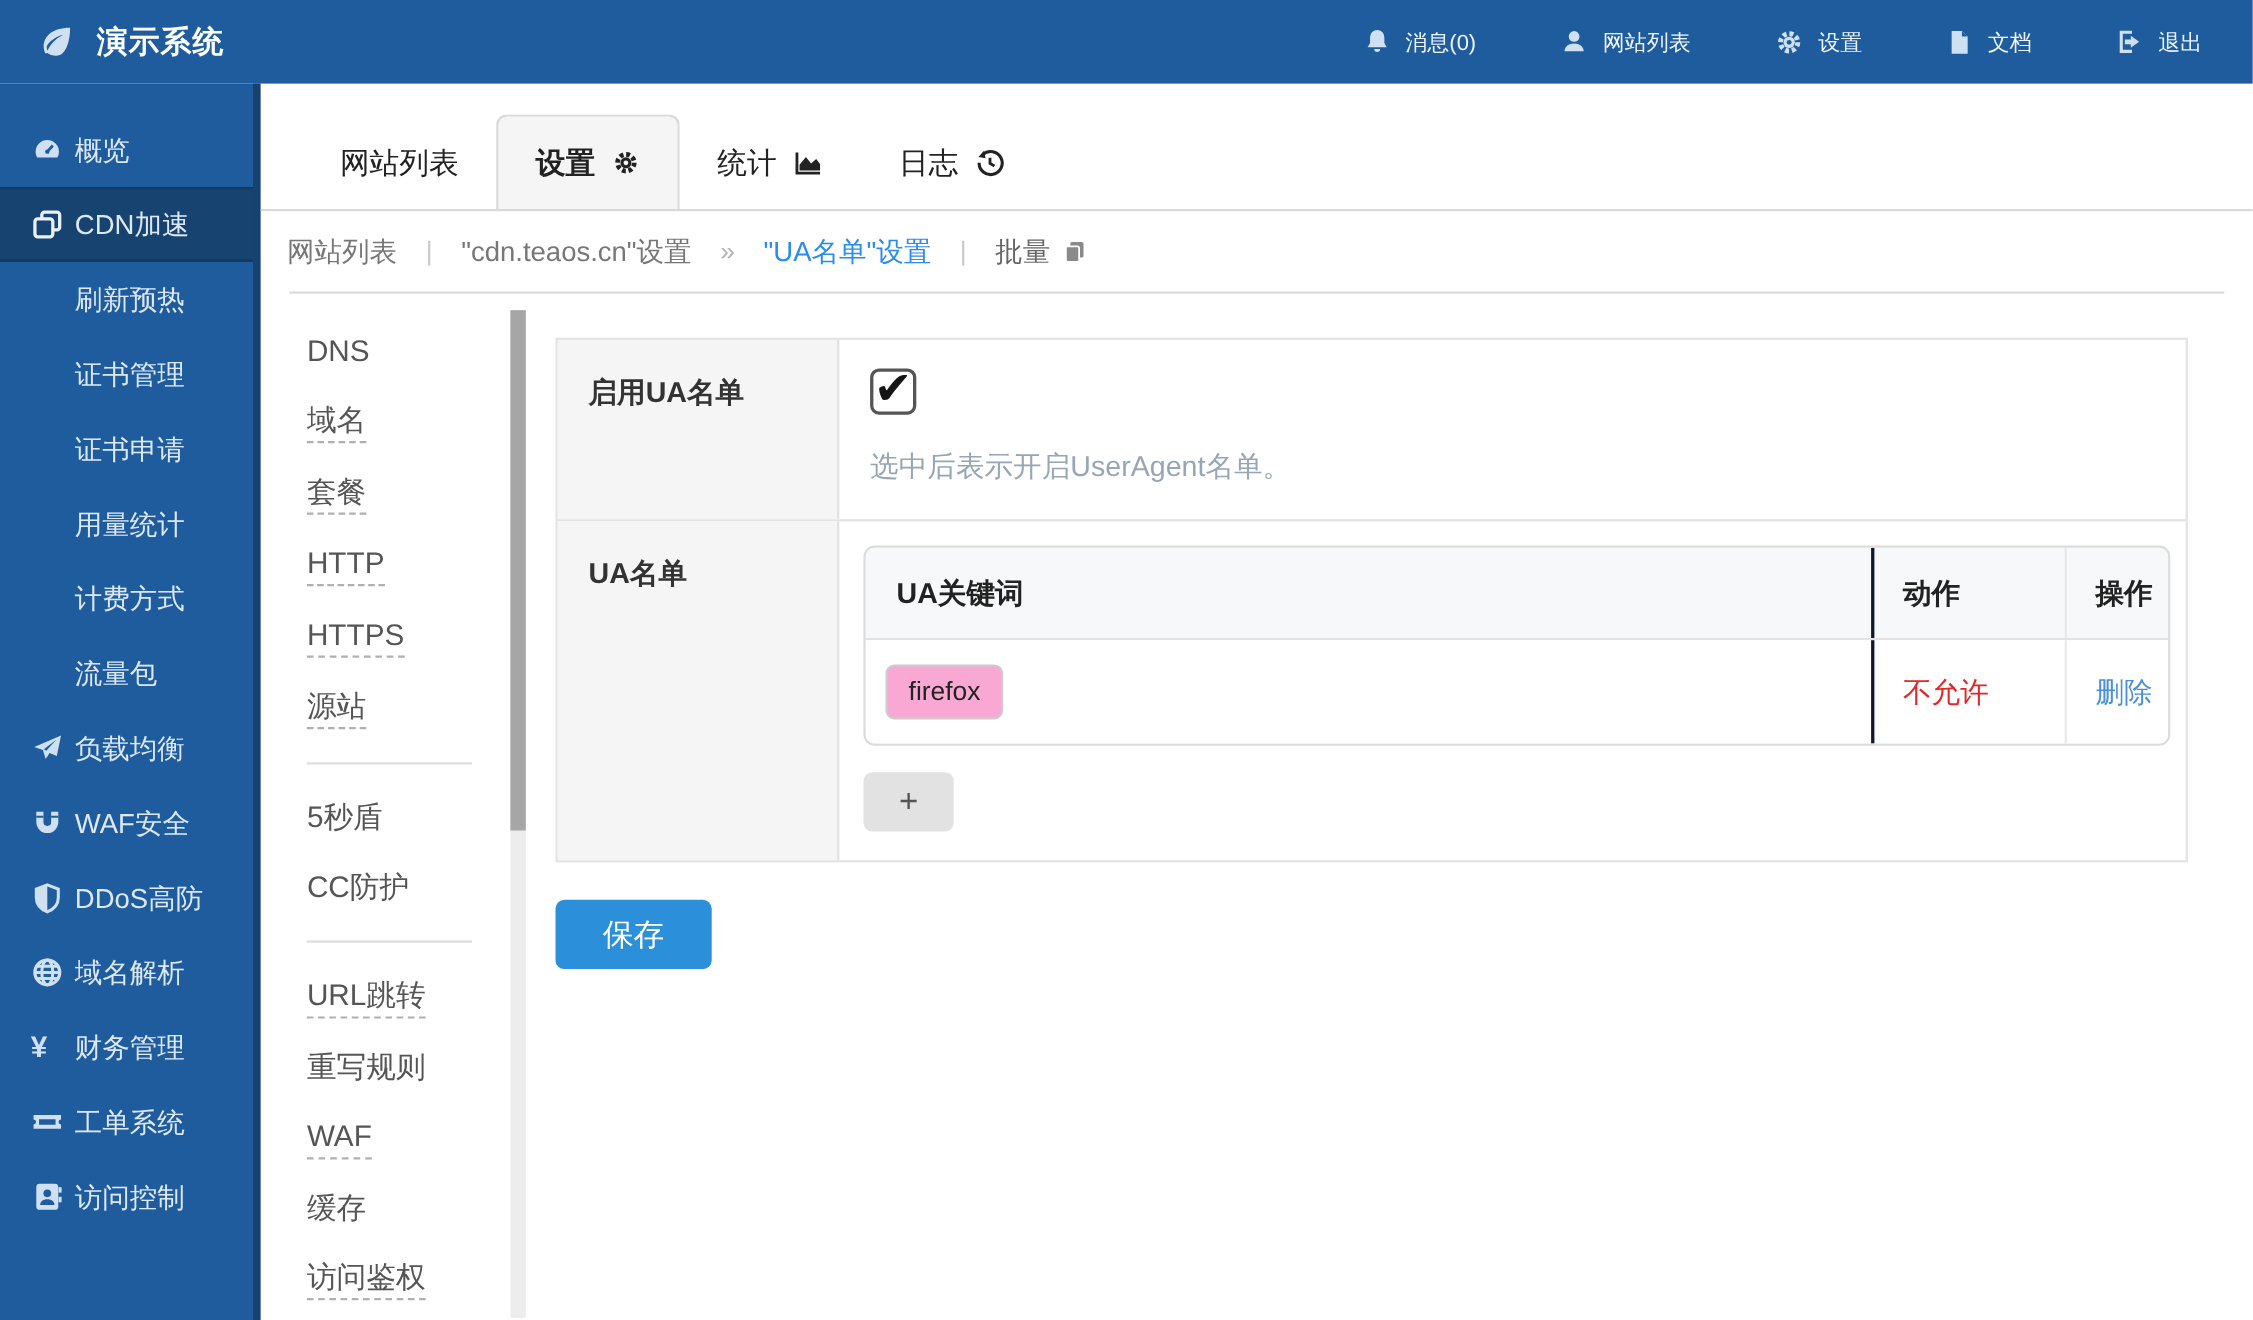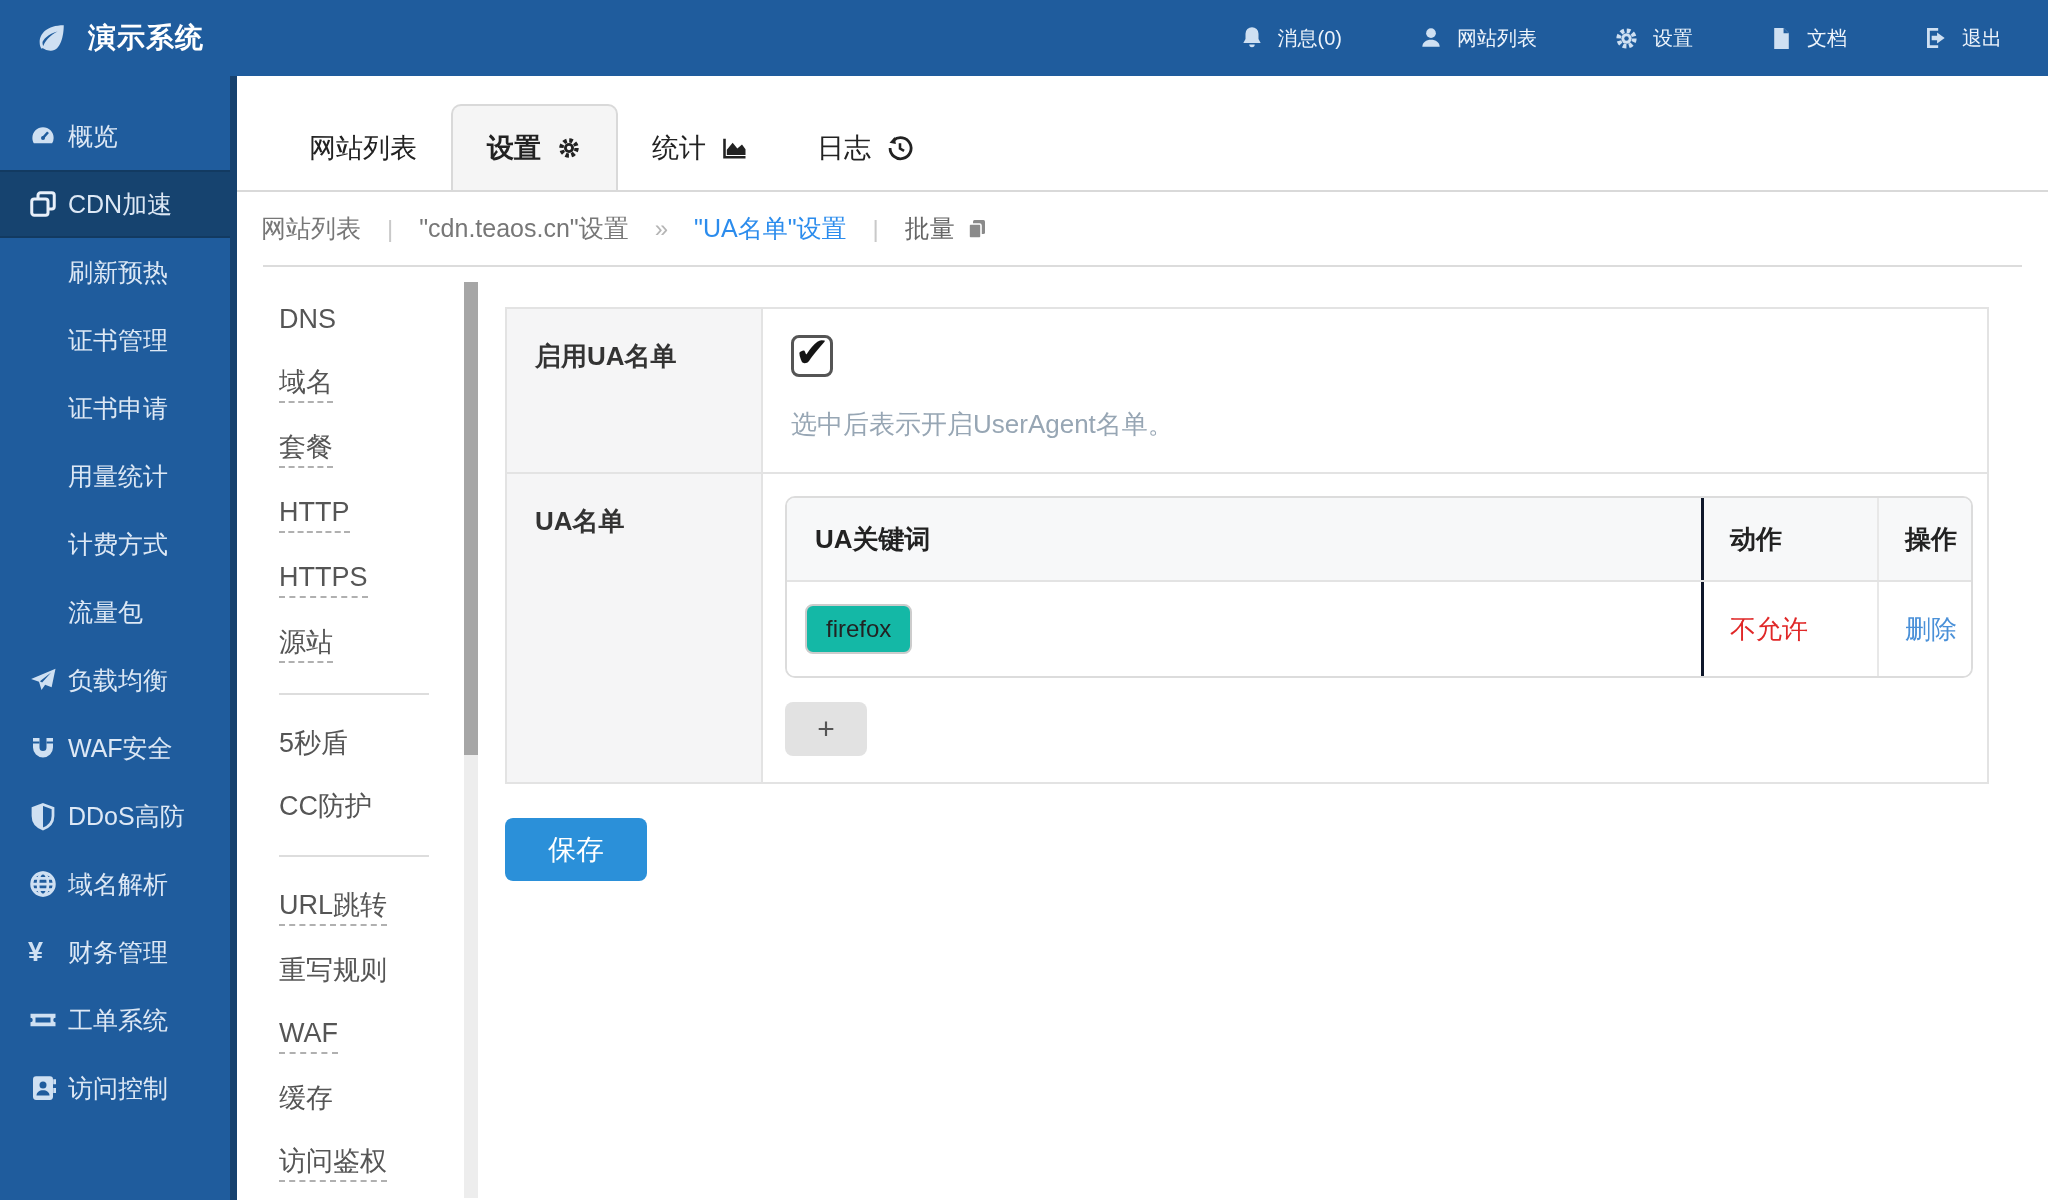--- a/index.html
+++ b/index.html
@@ -63,21 +63,21 @@
   .row2 .pvalue{padding:22px 24px 26px 22px;min-height:240px;}
   .ua-table{width:1188px;border:2px solid #dcdcdc;border-radius:10px;overflow:hidden;box-sizing:border-box;}
   .ua-head{display:flex;background:#f7f8f9;border-bottom:2px solid #e3e3e3;height:82px;
     font-weight:bold;font-size:26px;color:#222;}
   .ua-row{display:flex;height:94px;font-size:26px;background:#fff;}
   .cell{display:flex;align-items:center;box-sizing:border-box;text-align:right;}
   .col-k{flex:1;padding-left:28px;}
   .ua-row .col-k{padding-left:18px;}
   .col-a{width:176px;padding-left:26px;border-left:3px solid #0f172a;}
   .col-o{width:94px;padding-left:26px;border-left:2px solid #e8e8e8;}
-  .chip{border:2px solid #cccccc;border-radius:8px;padding:9px 19px;font-size:24px;color:#222;background:#14b8a6;}
+  .chip{border:2px solid #cccccc;border-radius:8px;padding:9px 19px;font-size:24px;color:#222;background:#f9a8d4;}
   .action-deny{color:#e02828;cursor:pointer;}
   .op-del{color:#4a90d8;cursor:pointer;}
   .add-btn{margin-top:24px;width:82px;height:54px;background:#e2e2e2;border:none;border-radius:8px;
     font-size:30px;color:#555;cursor:pointer;display:flex;align-items:center;justify-content:center;}
   .save-btn{margin-top:34px;width:142px;height:63px;background:#2b90d9;border:none;border-radius:8px;
     color:#fff;font-size:28px;font-weight:normal;cursor:pointer;display:flex;align-items:center;justify-content:center;}
   svg{display:block;}
 </style>
 </head>
 <body>

